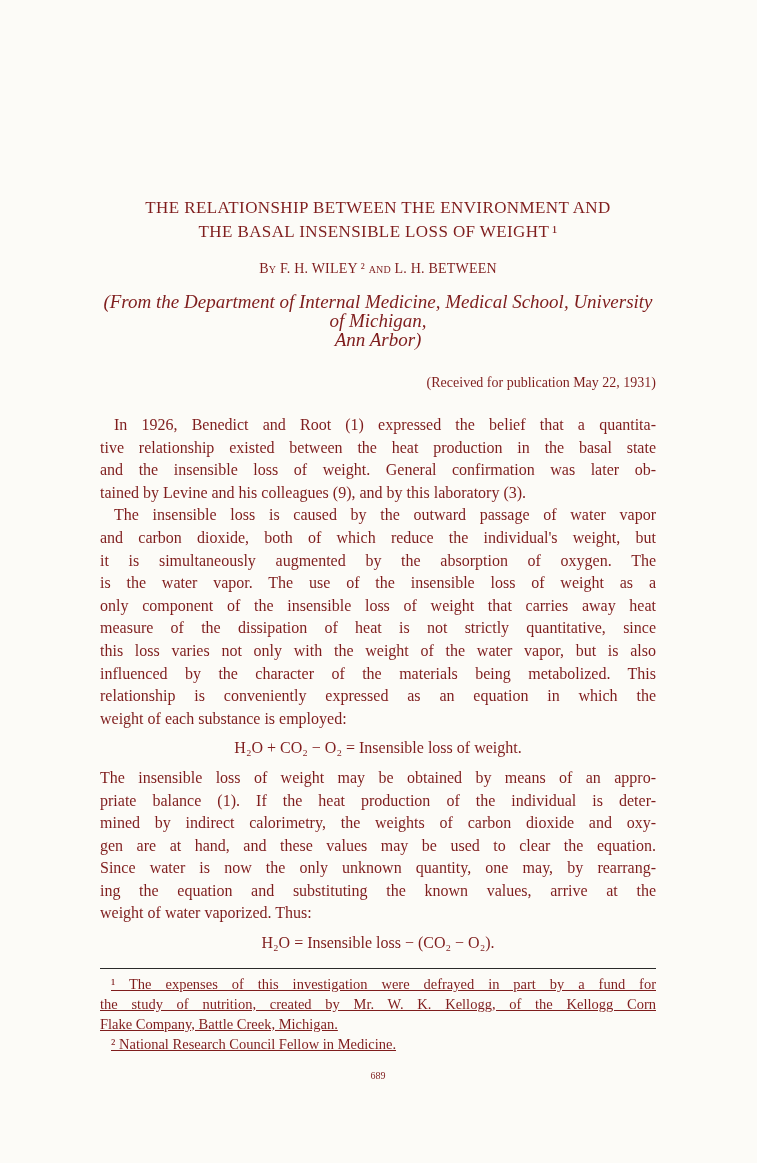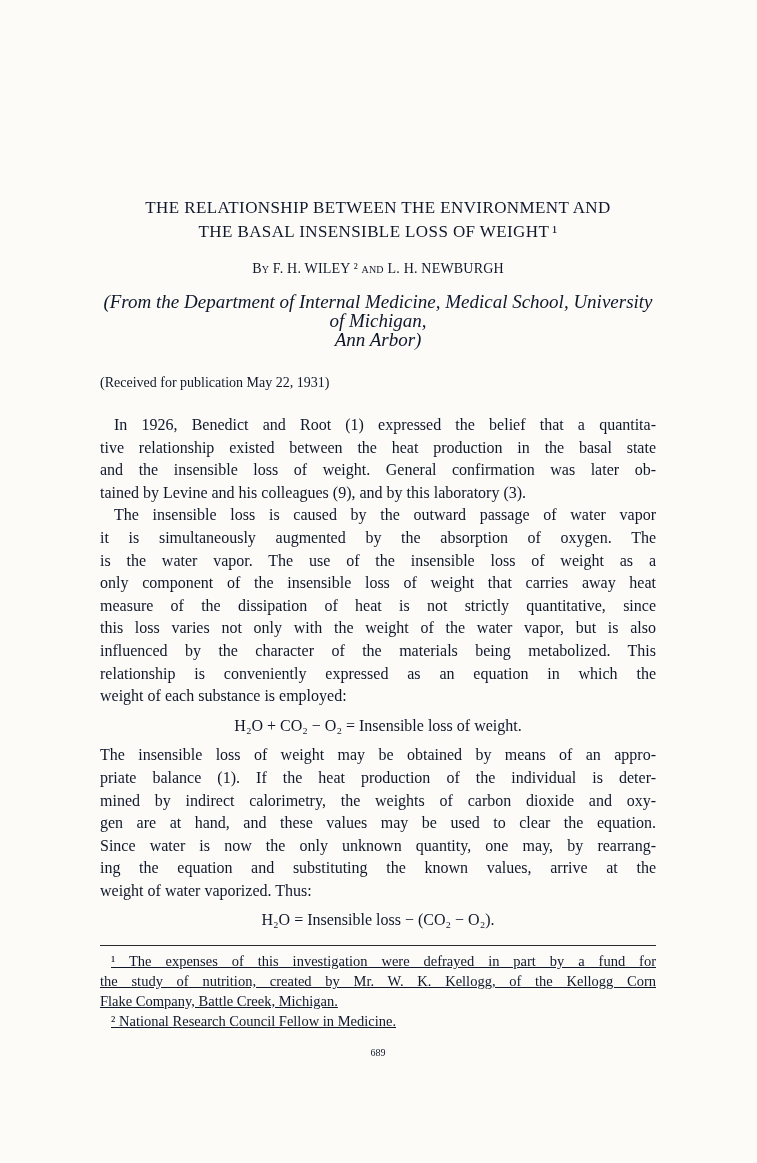--- a/index.html
+++ b/index.html
@@ -5,21 +5,21 @@
   html, body { margin: 0; padding: 0; }
   body {
     background: #ffffff;
     font-family: "Liberation Serif", "DejaVu Serif", serif;
   }
   .page {
     position: relative;
     width: 757px;
     height: 1163px;
     background: #fcfbf7;
-    color: #0f172a;
+    color: #7f1d1d;
     overflow: hidden;
   }
   .content {
     position: absolute;
     left: 100px;
     top: 0;
     width: 556px;
   }
   .title {
     margin: 196px 0 0 0;
@@ -42,21 +42,21 @@
   .sc { font-variant: small-caps; }
   .affiliation {
     margin-top: 15px;
     text-align: center;
     font-style: italic;
     font-size: 19px;
     line-height: 19px;
   }
   .received {
     margin-top: 26px;
-    text-align: left;
+    text-align: right;
     font-size: 14px;
   }
   .body {
     margin-top: 23px;
     font-size: 16px;
     line-height: 22.6px;
   }
   .para .line {
     text-align: justify;
     text-align-last: justify;
@@ -107,39 +107,40 @@
 
     <h1 class="title">
       <div>THE RELATIONSHIP BETWEEN THE ENVIRONMENT AND</div>
       <div><span>THE BASAL INSENSIBLE LOSS OF WEIGHT</span><span class="marker">¹</span></div>
     </h1>
 
     <div class="byline">
       <span class="sc">By</span>
       <span>F. H. WILEY</span><span class="marker">²</span>
       <span class="sc">and</span>
-      <span>L. H. NEWBURGH</span>
+      <span>L. H. BETWEEN</span>
     </div>
 
     <div class="affiliation">
       <div>(From the Department of Internal Medicine, Medical School, University of Michigan,</div>
       <div>Ann Arbor)</div>
     </div>
 
     <div class="received">(Received for publication May 22, 1931)</div>
 
     <div class="body">
       <div class="para indent">
           <div class="line">In 1926, Benedict and Root (1) expressed the belief that a quantita-</div>
           <div class="line">tive relationship existed between the heat production in the basal state</div>
           <div class="line">and the insensible loss of weight. General confirmation was later ob-</div>
           <div class="line last">tained by Levine and his colleagues (9), and by this laboratory (3).</div>
         </div>
       <div class="para indent">
           <div class="line">The insensible loss is caused by the outward passage of water vapor</div>
+          <div class="line">and carbon dioxide, both of which reduce the individual's weight, but</div>
           <div class="line">it is simultaneously augmented by the absorption of oxygen. The</div>
           <div class="line">is the water vapor. The use of the insensible loss of weight as a</div>
           <div class="line">only component of the insensible loss of weight that carries away heat</div>
           <div class="line">measure of the dissipation of heat is not strictly quantitative, since</div>
           <div class="line">this loss varies not only with the weight of the water vapor, but is also</div>
           <div class="line">influenced by the character of the materials being metabolized. This</div>
           <div class="line">relationship is conveniently expressed as an equation in which the</div>
           <div class="line last">weight of each substance is employed:</div>
         </div>
       <div class="equation">H₂O + CO₂ − O₂ = Insensible loss of weight.</div>

